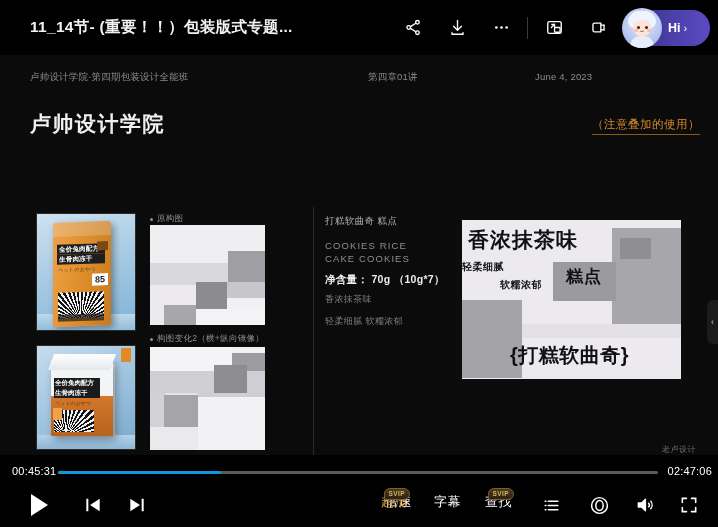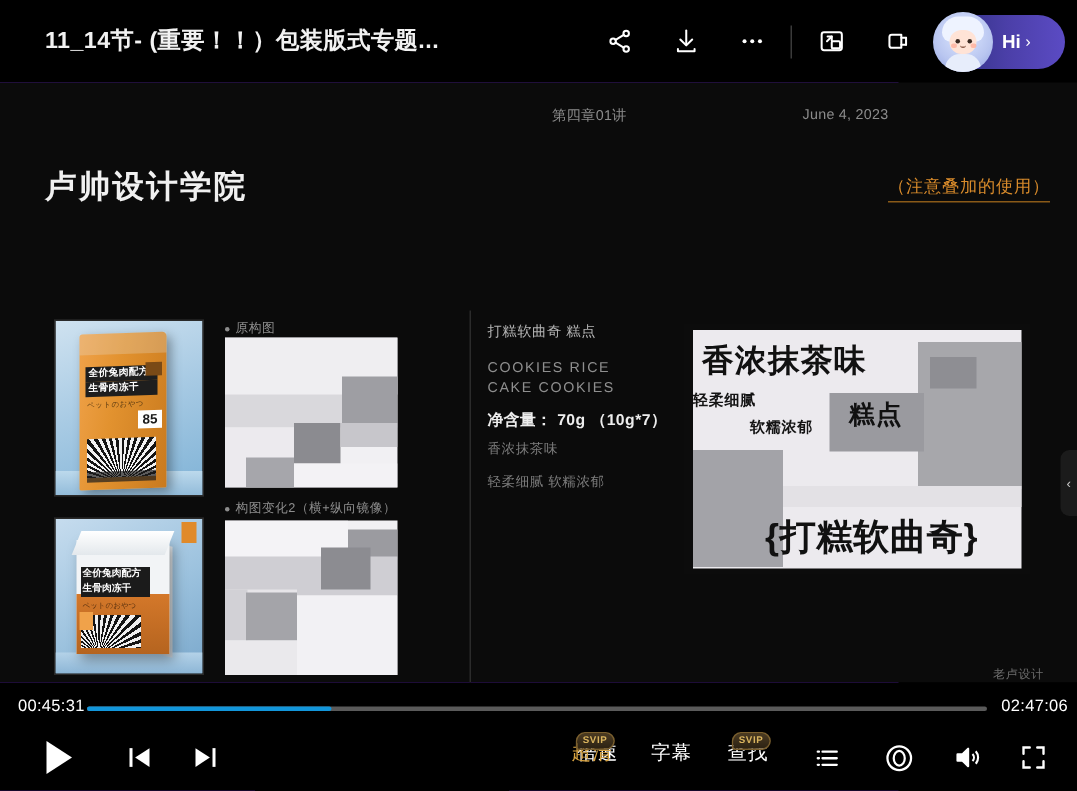--- a/index.html
+++ b/index.html
@@ -2,21 +2,21 @@
 <html><head>
 <meta charset="utf-8">
 <style>
   * { box-sizing: border-box; margin: 0; padding: 0; }
   html, body {
     width: 718px; height: 527px;
     background: #000;
     font-family: "Liberation Sans", "DejaVu Sans", sans-serif;
     overflow: hidden;
   }
-  #app { position: relative; width: 599px; height: 527px; background: #6d28d9; }
+  #app { position: relative; width: 599px; height: 527px; background: #14532d; }
 
   
   .header {
     position: absolute; top: 0; left: 0; width: 718px; height: 55px;
     background: #000; display: flex; align-items: center;
   }
   .hdr-title {
     margin-left: 30px; color: #f2f2f2; font-size: 15.5px; font-weight: bold;
     letter-spacing: .3px; white-space: nowrap; overflow: hidden;
     text-overflow: ellipsis; max-width: 330px;
@@ -169,21 +169,21 @@
   .po-g3 { position:absolute; left:91px; top:42px; width:63px; height:39px; background:#9a9a9f; }
   .po-g4 { position:absolute; left:0px;  top:80px; width:60px; height:78px; background:#a3a3a8; }
   .po-g5 { position:absolute; left:60px; top:104px; width:159px; height:14px; background:#e3e1e5; }
   .po-t1 { position:absolute; left:6px; top:6px; font-size:21px; font-weight:bold; color:#111;
     letter-spacing:1px; font-family:"DejaVu Sans", sans-serif;}
   .po-t2 { position:absolute; left:0; top:40px; font-size:10px; font-weight:bold; color:#141414; letter-spacing:.5px;}
   .po-t3 { position:absolute; left:38px; top:58px; font-size:10px; font-weight:bold; color:#141414; letter-spacing:.5px;}
   .po-t4 { position:absolute; left:104px; top:45px; font-size:17px; font-weight:bold; color:#111; letter-spacing:1px;}
   .po-t5 { position:absolute; left:62px; top:108px; font-size:9.5px; font-weight:bold; color:#141414;
     letter-spacing:.6px; font-family:"Liberation Sans", sans-serif;}
-  .po-t6 { position:absolute; left:48px; top:122px; font-size:24px; font-weight:bold; color:#111; letter-spacing:.5px;}
+  .po-t6 { position:absolute; left:48px; top:122px; font-size:20px; font-weight:bold; color:#111; letter-spacing:.5px;}
 
   .watermark {
     position: absolute; right: 22px; top: 390px; color:#6e6e6e; font-size:8px;
     line-height:10px; text-align:center; letter-spacing:.5px;
   }
 
   
   .drawer-handle {
     position: absolute; right: 0; top: 245px; width: 11px; height: 44px;
     background: #1b1b1b; border-radius: 6px 0 0 6px;
@@ -288,20 +288,21 @@
         </div>
         <span class="hi-text">Hi</span>
         <span class="hi-chev">›</span>
       </div>
     </div>
   </div>
 
   <div class="stage">
 
     <div class="meta-bar">
+      <div class="meta-left">卢帅设计学院·第四期包装设计全能班</div>
       <div class="meta-mid">第四章01讲</div>
       <div class="meta-right">June 4, 2023</div>
     </div>
 
     <div class="slide-title">卢帅设计学院</div>
     <div class="slide-note">（注意叠加的使用）</div>
 
     <div class="photo ph1">
       <div class="p1bg"></div>
         <div class="p1shelf"></div>

